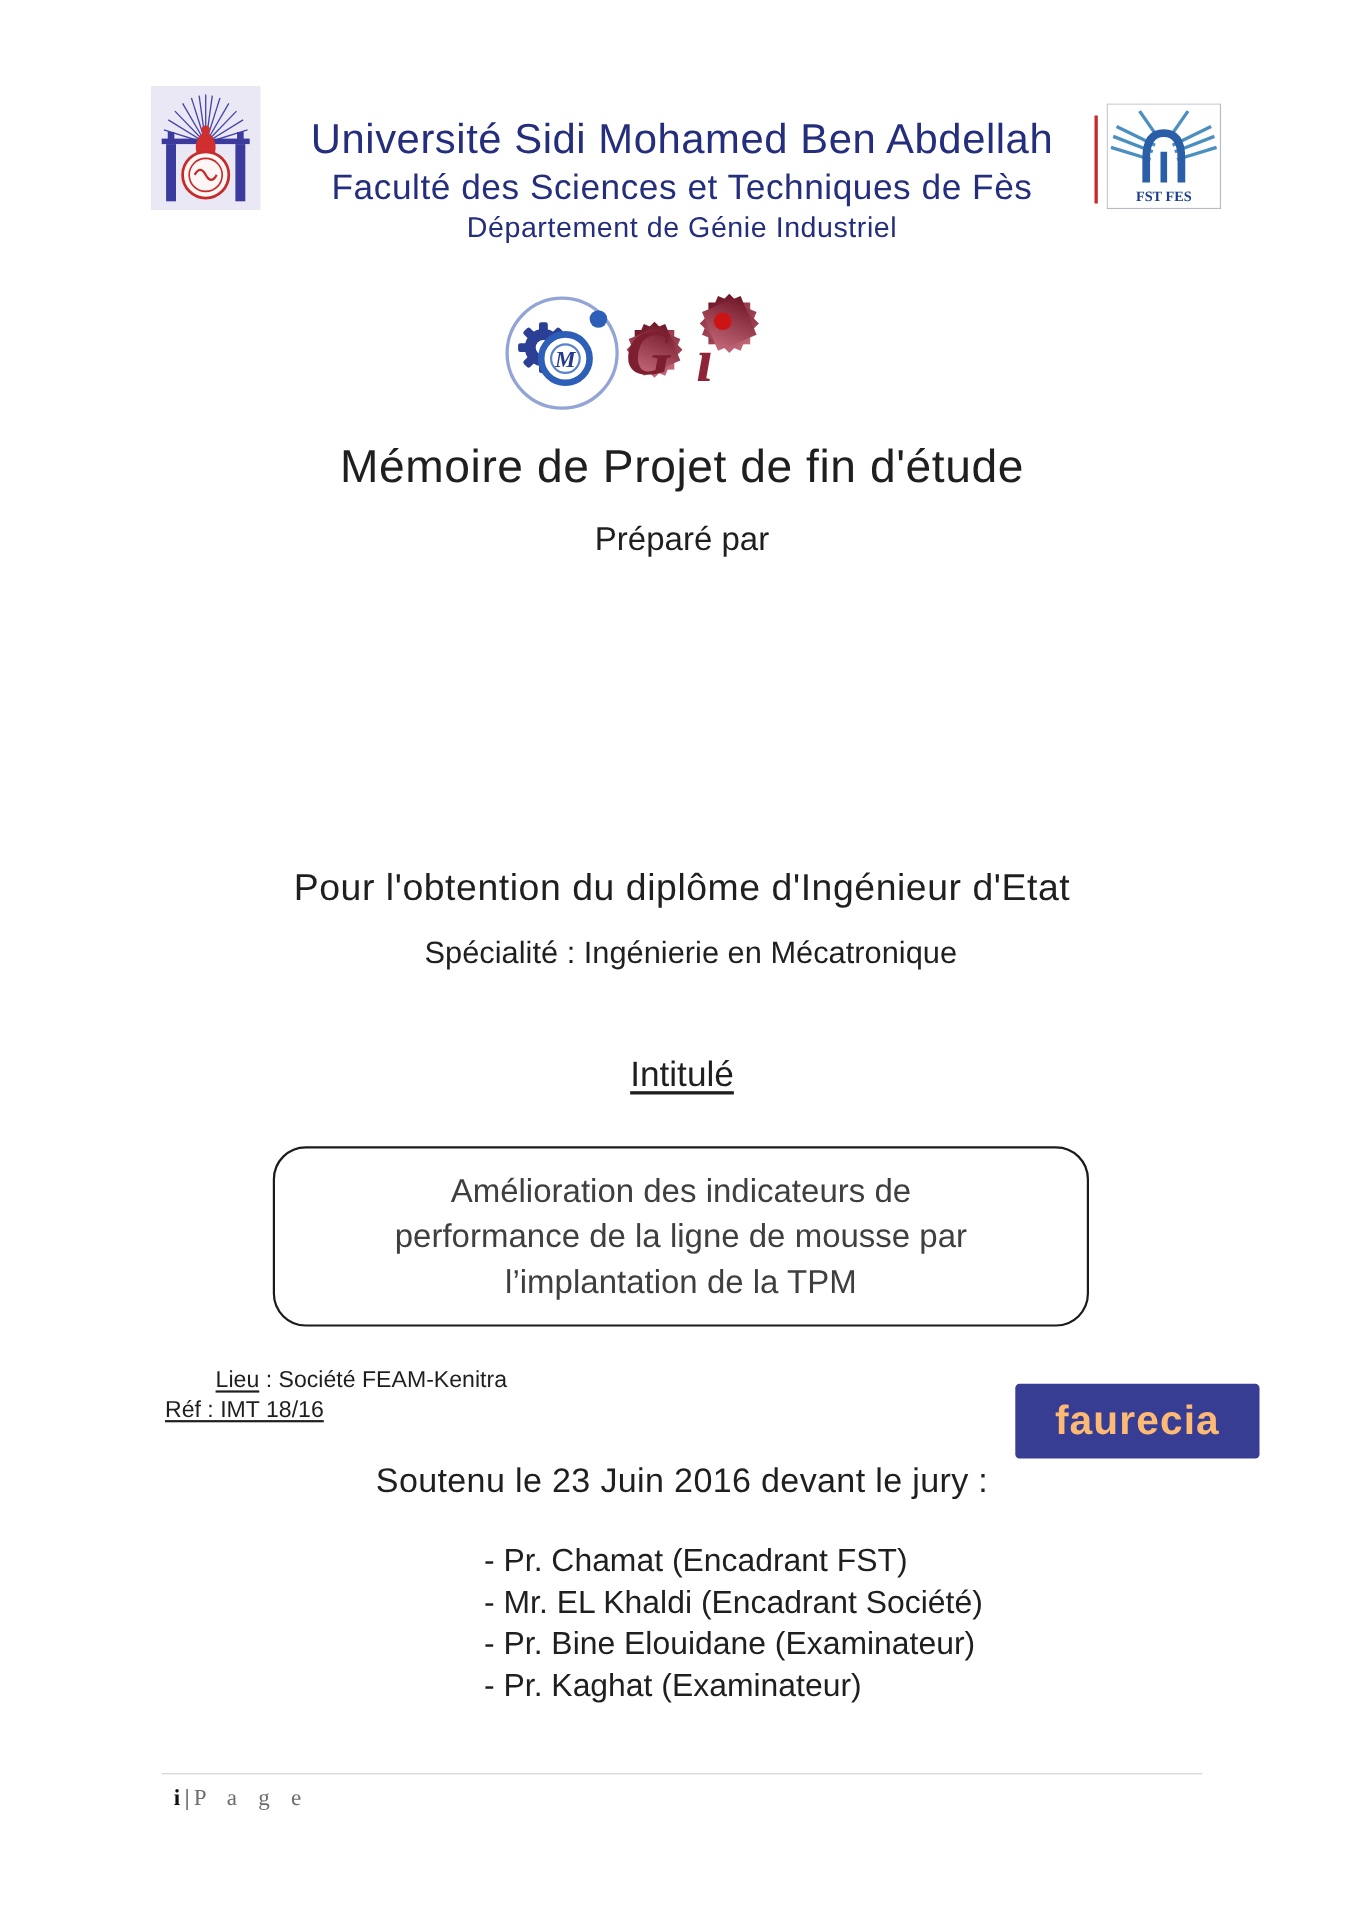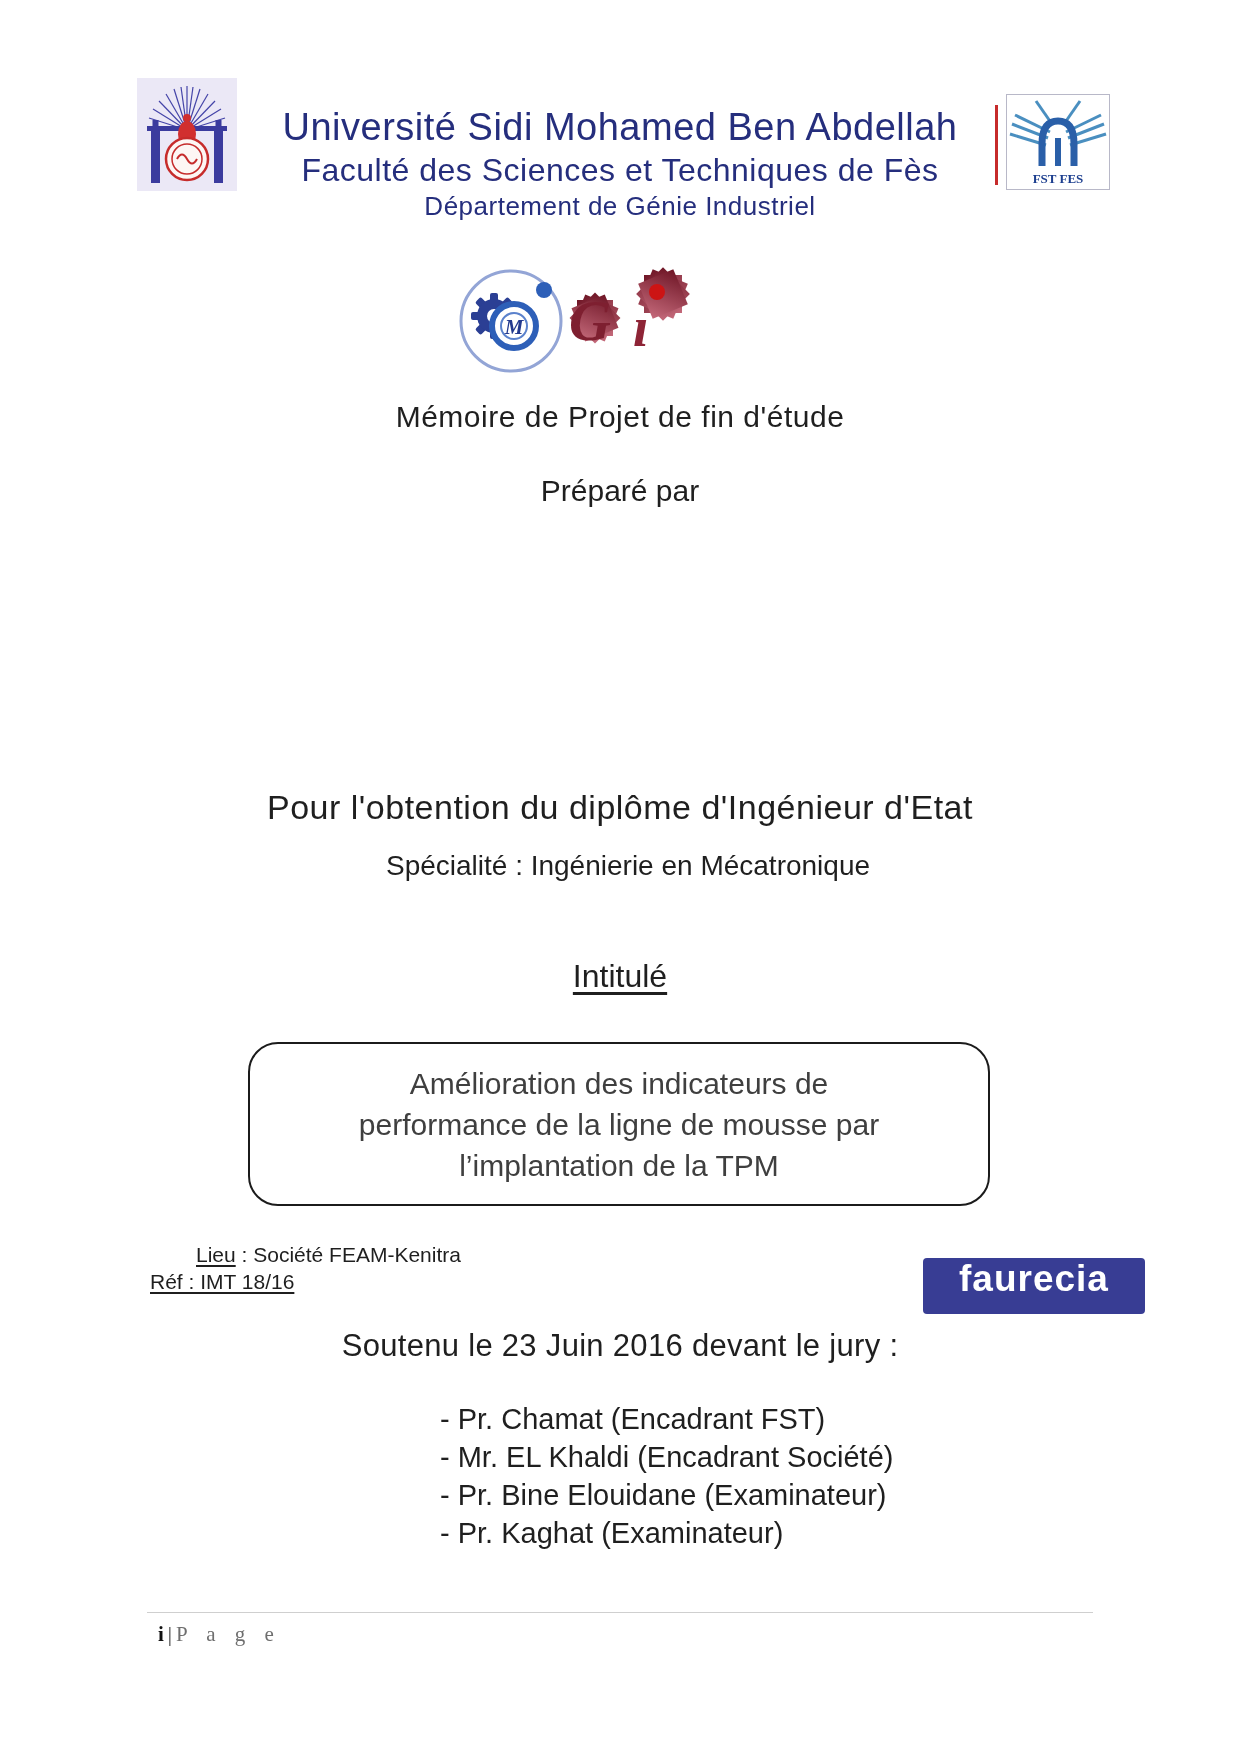--- a/index.html
+++ b/index.html
@@ -22,21 +22,21 @@
   .header-text{top:104px;color:var(--header-blue,#252e7d);}
   .header-line1{font-size:38px;line-height:46px;letter-spacing:.5px;}
   .header-line2{font-size:32px;line-height:40px;letter-spacing:.5px;}
   .header-line3{font-size:26px;line-height:32px;letter-spacing:.5px;}
 
   
   .gear-logo{left:458px;top:268px;width:106px;height:106px;}
   .gi-logo{left:545px;top:256px;width:148px;height:92px;}
 
   
-  .doc-type{top:400px;font-size:30px;letter-spacing:.5px;}
+  .doc-type{top:400px;font-size:42px;letter-spacing:.5px;}
   .prepared{top:474px;font-size:30px;}
   .authors{top:630px;font-size:40px;font-weight:bold;line-height:62px;letter-spacing:.5px;}
   .degree{top:788px;font-size:34px;letter-spacing:.5px;}
   .speciality{top:850px;font-size:28px;padding-left:16px;}
   .title-label{top:958px;font-size:32px;}
   .title-label span{text-decoration:underline;text-underline-offset:5px;}
 
   .title-box{
     left:248px;top:1042px;width:742px;height:164px;
     border:2px solid #1b1b1b;border-radius:30px;
@@ -47,25 +47,25 @@
     max-width:575px;text-align:center;
     font-size:30px;line-height:41px;
     color:var(--box-text-gray,#3f3f3f);
   }
 
   .lieu{left:150px;top:1240px;font-size:21px;line-height:30px;}
   .lieu .u{text-decoration:underline;text-underline-offset:3px;margin-left:46px;}
   .ref{left:150px;top:1270px;font-size:21px;text-decoration:underline;text-underline-offset:3px;}
 
   .faurecia{
-    left:923px;top:1258px;width:222px;height:56px;
+    left:923px;top:1258px;width:222px;height:68px;
     background:var(--faurecia-blue,#383d94);
     border-radius:4px;
-    display:flex;align-items:flex-start;justify-content:center;
-    color:#ffffff;font-weight:bold;font-size:37px;letter-spacing:1px;
+    display:flex;align-items:center;justify-content:center;
+    color:#fdba74;font-weight:bold;font-size:37px;letter-spacing:1px;
   }
 
   .defense{top:1328px;font-size:31px;letter-spacing:.3px;}
   .jury{left:440px;top:1400px;font-size:29px;line-height:38px;}
 
   
   .rule{left:147px;top:1612px;width:946px;height:1px;background:var(--rule-gray,#cfcfcf);}
   .footer-text{left:158px;top:1622px;font-family:"Liberation Serif", serif;font-size:21px;color:var(--footer-gray,#6e6e6e);}
   .footer-text .pg-num{font-weight:bold;color:#111;}
   .footer-text .pg-sep{color:#333;padding:0 4px;}

